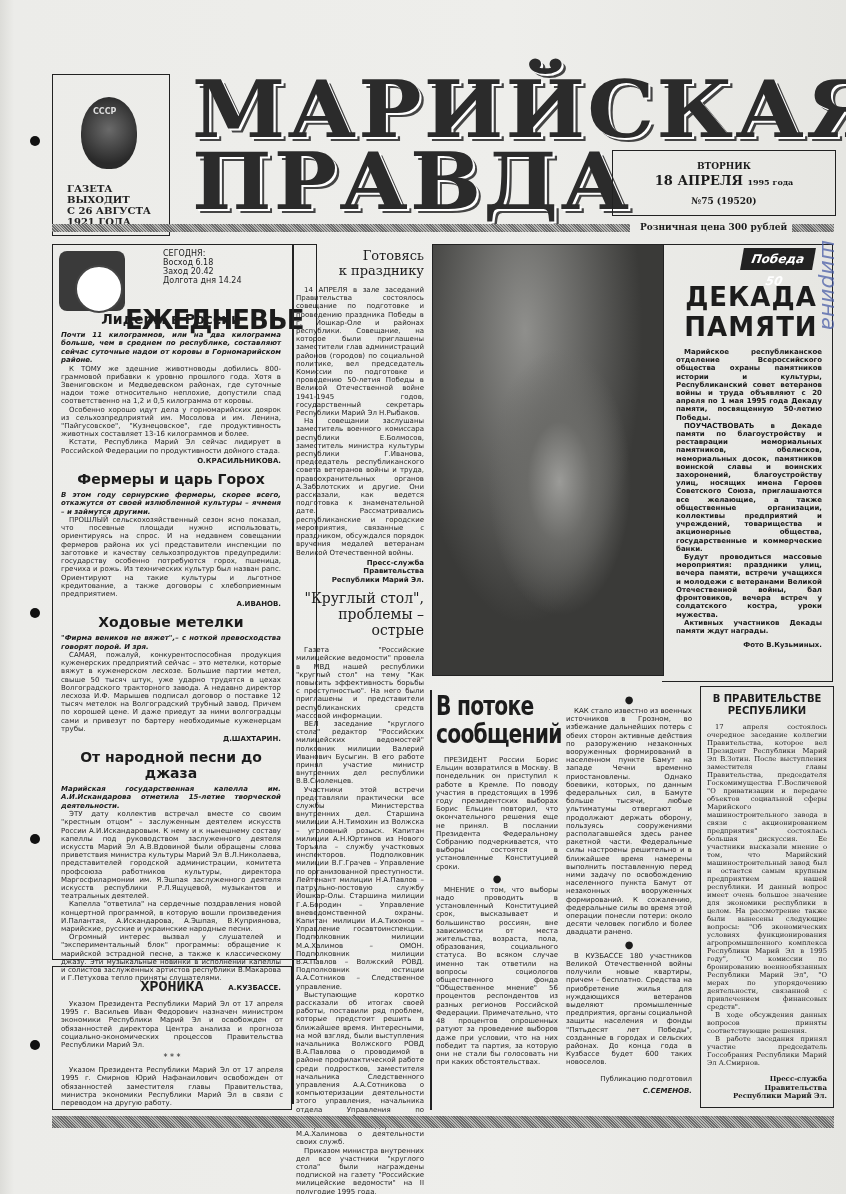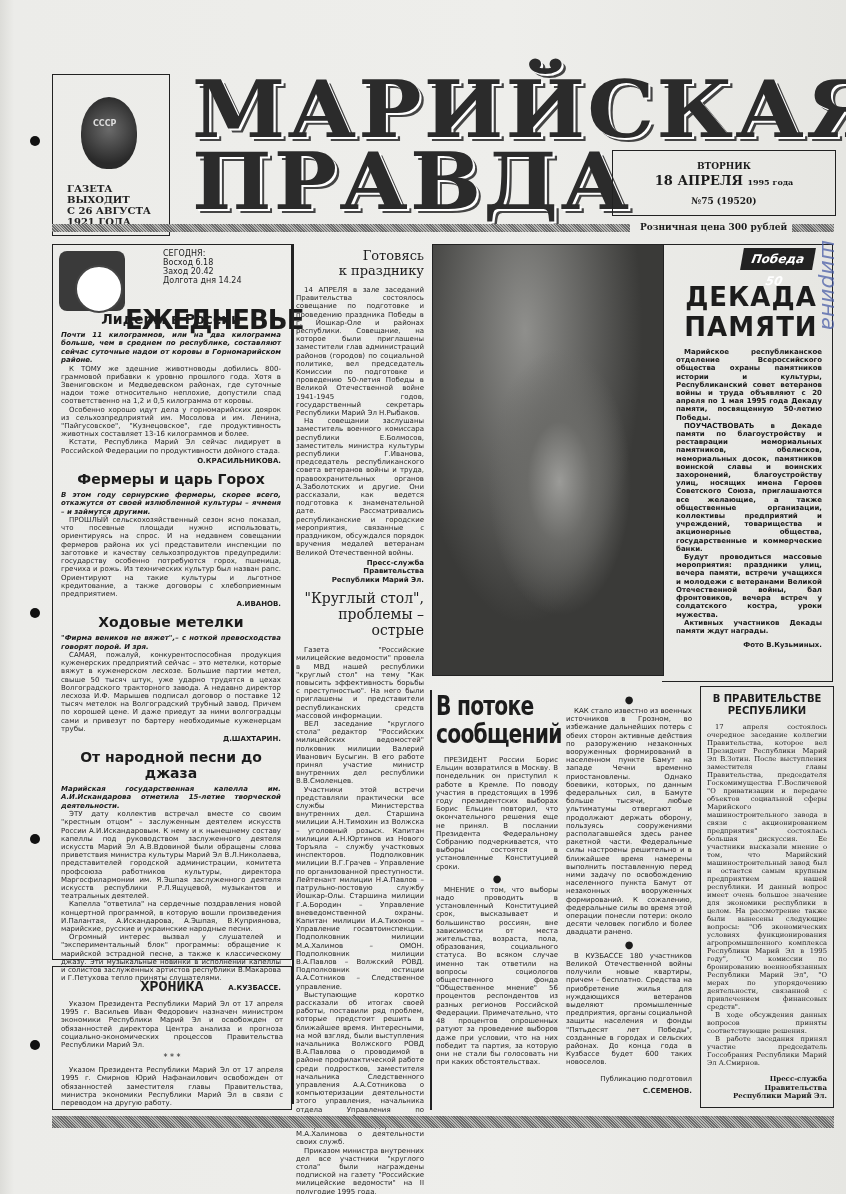--- a/index.html
+++ b/index.html
@@ -17,21 +17,21 @@
   .t2{left:192px;top:142px;font-size:78px;line-height:80px;}
   .date-box{left:612px;top:150px;width:222px;height:64px;text-align:center;font-family:"DejaVu Serif",serif;font-weight:bold;}
   .date-box .d1{font-size:9px;margin-top:10px;}
   .date-box .d2{font-size:13px;margin-top:2px;}
   .date-box .d2 small{font-size:8px;}
   .date-box .d3{font-size:9px;margin-top:8px;}
   .price{left:640px;top:222px;font-size:9px;font-weight:bold;font-family:"DejaVu Serif",serif;}
   .rule1{left:52px;top:224px;width:578px;height:8px;}
   .rule2{left:792px;top:224px;width:42px;height:8px;}
   
-  .col-left{left:52px;top:244px;width:238px;height:714px;}
+  .col-left{left:52px;top:244px;width:238px;height:714px;padding-left:25px;}
   .ej-logo{left:6px;top:6px;width:66px;height:60px;border-radius:8px;background:#3a3a3a;}
   .ej-clock{left:16px;top:14px;width:44px;height:44px;border-radius:50%;background:#fff;border:2px solid #444;}
   .ej-today{left:110px;top:4px;font-size:8px;line-height:9px;}
   .ej-title{left:72px;top:36px;font-size:26px;font-weight:700;letter-spacing:-1px;margin-top:24px;}
   .h2{font-size:14px;font-weight:bold;text-align:center;margin:6px 0 4px;}
   .lead{font-size:7px;font-style:italic;font-weight:bold;line-height:8.4px;text-align:justify;}
   .body{font-size:7px;line-height:8.2px;text-align:justify;text-indent:8px;}
   .sig{font-size:7px;font-weight:bold;text-align:right;margin:2px 0 4px;}
   .chron{left:52px;top:966px;width:238px;height:142px;}
   .chron .h{font-family:Liberation Mono, monospace;font-size:15px;font-weight:bold;text-align:center;margin:12px 0 4px;}
@@ -63,21 +63,21 @@
 
 <div class="page">
 
   <div class="abs punch" style="left:30px;top:136px;"></div>
   <div class="abs punch" style="left:30px;top:608px;"></div>
   <div class="abs punch" style="left:30px;top:834px;"></div>
   <div class="abs punch" style="left:30px;top:1040px;"></div>
 
   <div class="abs box emblem-box">
     <div class="abs emblem" style="left:28px;top:22px;"></div>
-    <div class="abs" style="left:40px;top:44px;color:#ddd;font-size:8px;font-weight:bold;">СССР</div>
+    <div class="abs" style="left:40px;top:32px;color:#ddd;font-size:8px;font-weight:bold;">СССР</div>
     <div class="abs emblem-txt" style="left:14px;top:108px;">
       <div>ГАЗЕТА ВЫХОДИТ</div>
       <div>С 26 АВГУСТА</div>
       <div>1921 ГОДА</div>
     </div>
   </div>
 
   <div class="abs title-line t1">МАРИЙСКАЯ</div>
   <div class="abs title-line t2">ПРАВДА</div>
 
@@ -196,21 +196,21 @@
     <div class="body">ПРЕЗИДЕНТ России Борис Ельцин возвратился в Москву. В понедельник он приступил к работе в Кремле. По поводу участия в предстоящих в 1996 году президентских выборах Борис Ельцин повторил, что окончательного решения еще не принял. В послании Президента Федеральному Собранию подчеркивается, что выборы состоятся в установленные Конституцией сроки.</div>
     <div class="bullet">●</div>
     <div class="body">МНЕНИЕ о том, что выборы надо проводить в установленный Конституцией срок, высказывает и большинство россиян, вне зависимости от места жительства, возраста, пола, образования, социального статуса. Во всяком случае именно так ответили на вопросы социологов общественного фонда "Общественное мнение" 56 процентов респондентов из разных регионов Российской Федерации. Примечательно, что 48 процентов опрошенных ратуют за проведение выборов даже при условии, что на них победит та партия, за которую они не стали бы голосовать ни при каких обстоятельствах.</div>
   </div>
   <div class="abs col-flow2">
     <div class="bullet">●</div>
     <div class="body">КАК стало известно из военных источников в Грозном, во избежание дальнейших потерь с обеих сторон активные действия по разоружению незаконных вооруженных формирований в населенном пункте Бамут на западе Чечни временно приостановлены. Однако боевики, которых, по данным федеральных сил, в Бамуте больше тысячи, любые ультиматумы отвергают и продолжают держать оборону, пользуясь сооружениями располагавшейся здесь ранее ракетной части. Федеральные силы настроены решительно и в ближайшее время намерены выполнить поставленную перед ними задачу по освобождению населенного пункта Бамут от незаконных вооруженных формирований. К сожалению, федеральные силы во время этой операции понесли потери: около десяти человек погибло и более двадцати ранено.</div>
     <div class="bullet">●</div>
     <div class="body">В КУЗБАССЕ 180 участников Великой Отечественной войны получили новые квартиры, причем – бесплатно. Средства на приобретение жилья для нуждающихся ветеранов выделяют промышленные предприятия, органы социальной защиты населения и фонды "Пятьдесят лет Победы", созданные в городах и сельских районах. До конца года в Кузбассе будет 600 таких новоселов.</div>
     <div class="sig" style="margin-top:8px;font-weight:normal;">Публикацию подготовил</div>
-    <div class="sig" style="margin-top:0;">С.СЕМЕНОВ.</div>
+    <div class="sig" style="margin-top:0;font-style:italic;">С.СЕМЕНОВ.</div>
   </div>
 
   <div class="abs box gov">
     <div class="gh">
       <div>В ПРАВИТЕЛЬСТВЕ</div>
       <div>РЕСПУБЛИКИ</div>
     </div>
     <div class="gb">17 апреля состоялось очередное заседание коллегии Правительства, которое вел Президент Республики Марий Эл В.Зотин. После выступления заместителя главы Правительства, председателя Госкомимущества Г.Восличевой "О приватизации и передаче объектов социальной сферы Марийского машиностроительного завода в связи с акционированием предприятия" состоялась большая дискуссия. Ее участники высказали мнение о том, что Марийский машиностроительный завод был и остается самым крупным предприятием нашей республики. И данный вопрос имеет очень большое значение для экономики республики в целом. На рассмотрение также были вынесены следующие вопросы: "Об экономических условиях функционирования агропромышленного комплекса Республики Марий Эл в 1995 году", "О комиссии по бронированию военнообязанных Республики Марий Эл", "О мерах по упорядочению деятельности, связанной с привлечением финансовых средств".</div>
     <div class="gb">В ходе обсуждения данных вопросов приняты соответствующие решения.</div>
     <div class="gb">В работе заседания принял участие председатель Госсобрания Республики Марий Эл А.Смирнов.</div>

